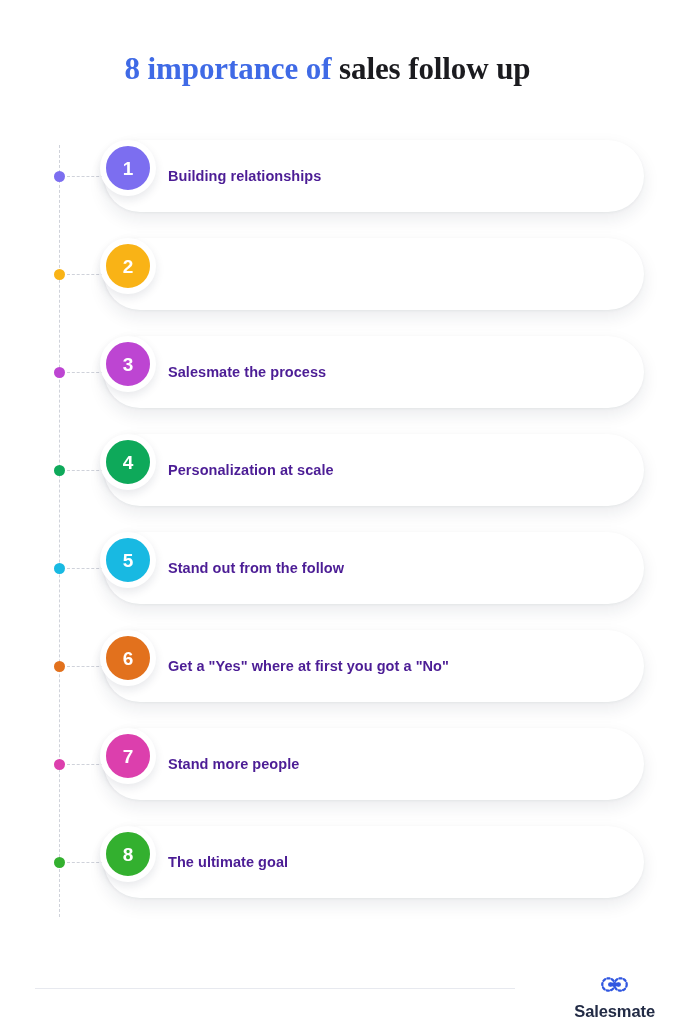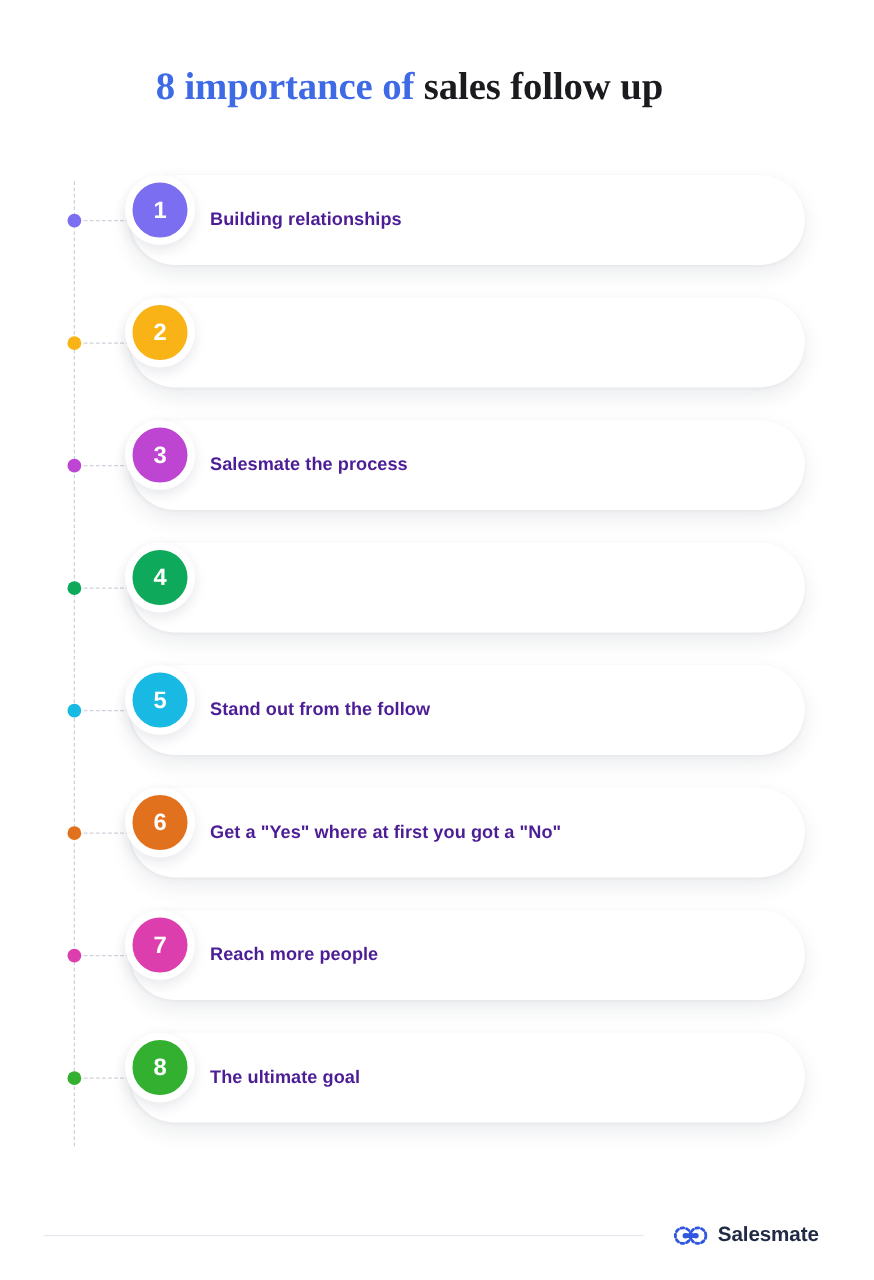--- a/index.html
+++ b/index.html
@@ -140,20 +140,21 @@
     background: #e7e9ef;
   }
   .footer-brand {
     position: absolute;
     right: 44px;
     top: 975px;
     height: 26px;
     display: flex;
     align-items: center;
     gap: 8px;
+    flex-direction: column;
   }
   .brand-icon { width: 27px; height: 19px; display: block; }
   .brand-text {
     font-size: 16.5px;
     font-weight: 600;
     color: #222b45;
     letter-spacing: -0.1px;
   }
 </style>
 </head>
@@ -189,20 +190,21 @@
       <div class="card"></div>
       <div class="badge" style="background: rgb(189, 69, 210);">3</div>
       <div class="row-label">Salesmate the process</div>
     </div>
 
     <div class="row" style="top:294px">
       <div class="spine-dot" style="background: rgb(14, 169, 90);"></div>
       <div class="connector"></div>
       <div class="card"></div>
       <div class="badge" style="background: rgb(14, 169, 90);">4</div>
+      <div class="row-label">Personalization at scale</div>
     </div>
 
     <div class="row" style="top:392px">
       <div class="spine-dot" style="background: rgb(24, 185, 226);"></div>
       <div class="connector"></div>
       <div class="card"></div>
       <div class="badge" style="background: rgb(24, 185, 226);">5</div>
       <div class="row-label">Stand out from the follow</div>
     </div>
 
@@ -212,21 +214,21 @@
       <div class="card"></div>
       <div class="badge" style="background: rgb(226, 113, 29);">6</div>
       <div class="row-label">Get a "Yes" where at first you got a "No"</div>
     </div>
 
     <div class="row" style="top:588px">
       <div class="spine-dot" style="background: rgb(220, 63, 173);"></div>
       <div class="connector"></div>
       <div class="card"></div>
       <div class="badge" style="background: rgb(220, 63, 173);">7</div>
-      <div class="row-label">Reach more people</div>
+      <div class="row-label">Stand more people</div>
     </div>
 
     <div class="row" style="top:686px">
       <div class="spine-dot" style="background: rgb(51, 176, 47);"></div>
       <div class="connector"></div>
       <div class="card"></div>
       <div class="badge" style="background: rgb(51, 176, 47);">8</div>
       <div class="row-label">The ultimate goal</div>
     </div>
   </div>

